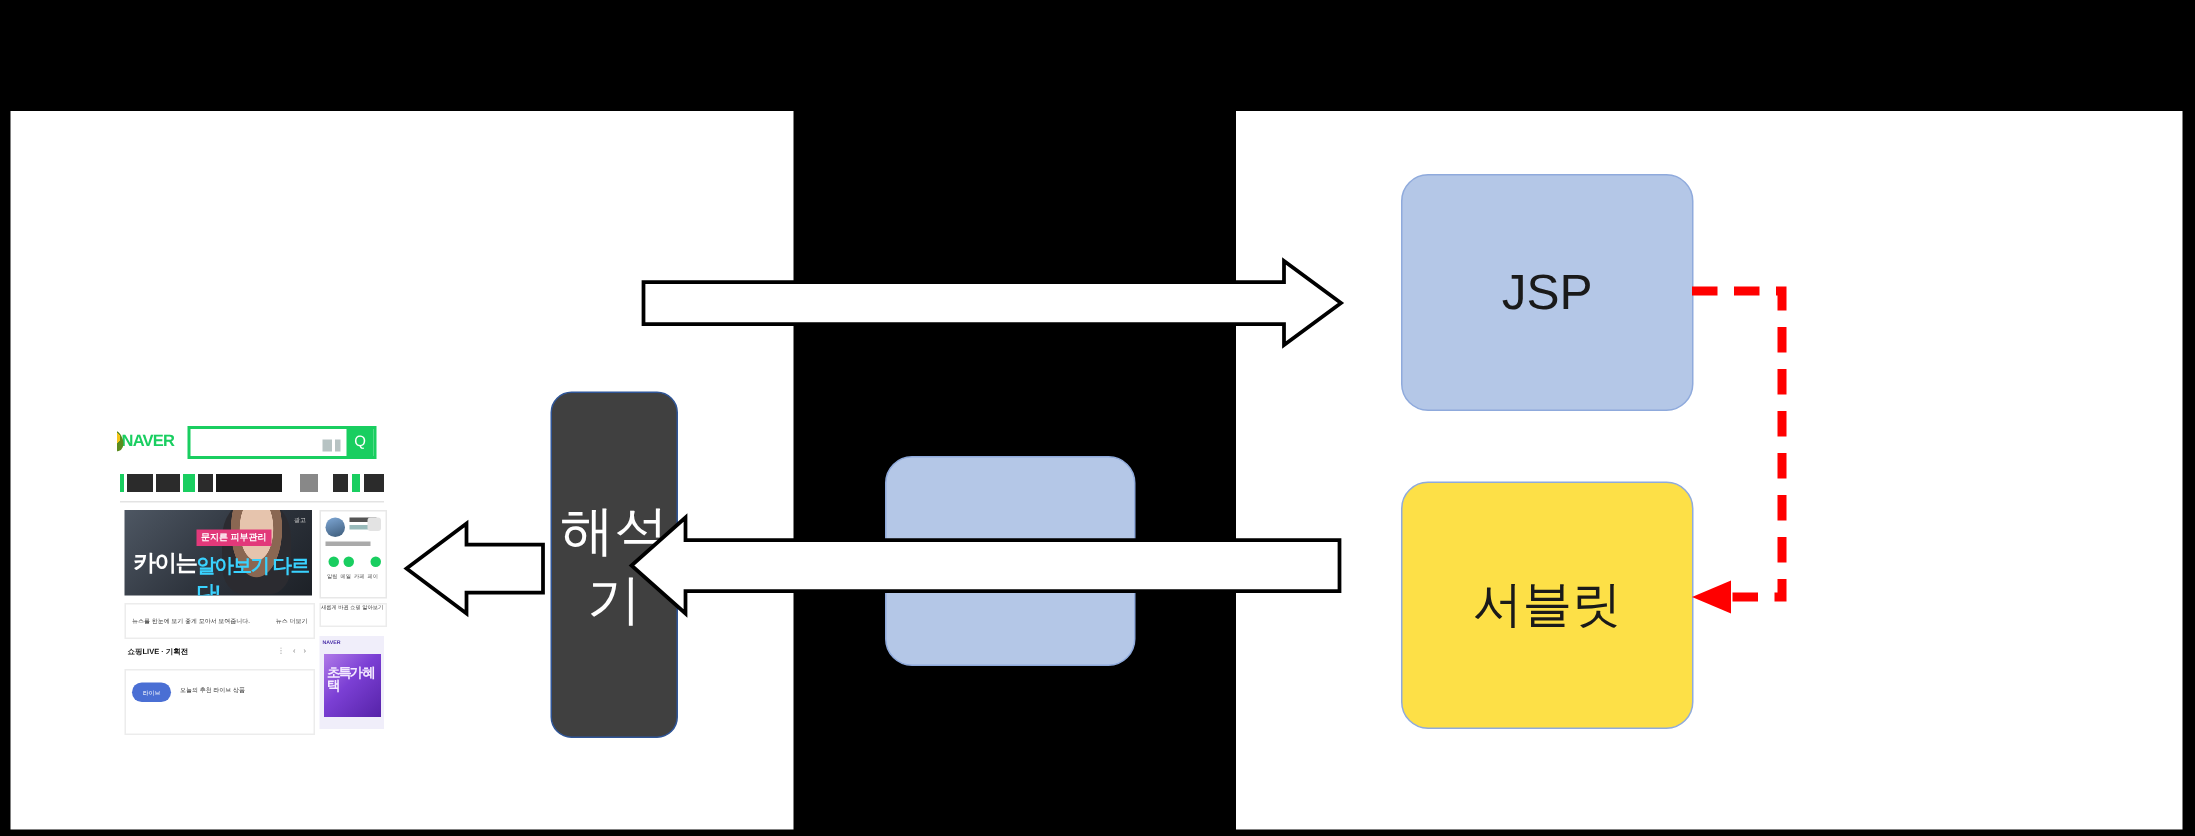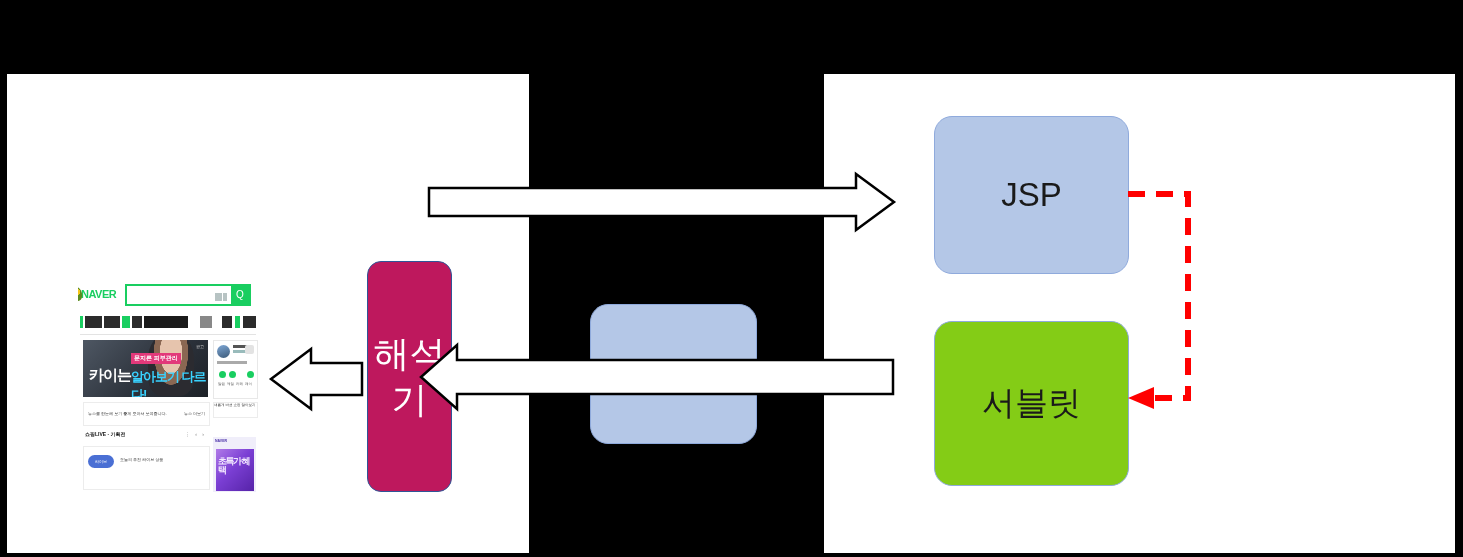--- a/index.html
+++ b/index.html
@@ -41,32 +41,32 @@
   #bs-strip2{position:absolute;left:5px;top:126px;width:125px;height:22px;border:1px solid #ececec;}
   #bs-strip2-t{position:absolute;left:4px;top:8px;font-size:4px;color:#333;}
   #bs-strip2-r{position:absolute;right:4px;top:8px;font-size:4px;color:#333;}
   #bs-strip2b{position:absolute;left:135px;top:126px;width:43px;height:14px;border:1px solid #ececec;font-size:3.5px;color:#333;}
   #bs-strip3{position:absolute;left:5px;top:152px;width:125px;height:14px;}
   #bs-strip3-t{position:absolute;left:2px;top:3px;font-size:5px;color:#111;font-weight:bold;}
   #bs-strip3-dots{position:absolute;right:2px;top:3px;font-size:5px;color:#777;letter-spacing:2px;}
   #bs-card-bl{position:absolute;left:5px;top:170px;width:125px;height:42px;border:1px solid #ececec;}
   #bs-pill{position:absolute;left:4px;top:8px;width:26px;height:13px;border-radius:7px;background:#4a6fd4;color:#fff;font-size:4px;line-height:13px;text-align:center;}
   #bs-card-bl-t{position:absolute;left:36px;top:10px;font-size:4px;color:#333;}
-  #bs-card-br{position:absolute;left:135px;top:148px;width:43px;height:62px;background:#f0eefa;overflow:hidden;margin-top:13px;}
+  #bs-card-br{position:absolute;left:135px;top:148px;width:43px;height:62px;background:#f0eefa;overflow:hidden;}
   #bs-card-br-tag{position:absolute;left:2px;top:2px;font-size:3.5px;color:#4a2fa8;font-weight:bold;}
   #bs-card-br-art{position:absolute;left:3px;top:12px;width:38px;height:42px;background:
      linear-gradient(135deg,#b07ae8 0%,#7b3fd4 45%,#5623a8 100%);}
   #bs-card-br-txt{position:absolute;left:5px;top:20px;font-size:9px;font-weight:bold;color:#f3e9ff;letter-spacing:-1.5px;line-height:9px;}
 
   
   .rbox{position:absolute;box-sizing:border-box;display:flex;align-items:center;justify-content:center;text-align:center;}
-  #box-interpreter{left:367px;top:261px;width:85px;height:231px;background:#be185d;border:1px solid #2f5597;border-radius:14px;color:#ffffff;font-size:36px;line-height:46px;letter-spacing:0;}
+  #box-interpreter{left:367px;top:261px;width:85px;height:231px;background:#404040;border:1px solid #2f5597;border-radius:14px;color:#ffffff;font-size:36px;line-height:46px;letter-spacing:0;}
   #box-html{left:590px;top:304px;width:167px;height:140px;background:#b4c7e7;border:1px solid #8faadc;border-radius:18px;color:#1a1a1a;font-size:33px;}
   #box-jsp{left:934px;top:116px;width:195px;height:158px;background:#b4c7e7;border:1px solid #8faadc;border-radius:18px;color:#1a1a1a;font-size:33px;}
-  #box-servlet{left:934px;top:321px;width:195px;height:165px;background:#84cc16;border:1px solid #8faadc;border-radius:18px;color:#1a1a1a;font-size:33px;}
+  #box-servlet{left:934px;top:321px;width:195px;height:165px;background:#fde047;border:1px solid #8faadc;border-radius:18px;color:#1a1a1a;font-size:33px;}
   #box-jasper{left:1206px;top:275px;width:186px;height:62px;background:#fbcfcf;border:2px solid #000000;border-radius:10px;color:#000000;font-size:30px;font-weight:bold;}
 
   
   #arrows{position:absolute;left:0;top:0;width:1463px;height:557px;pointer-events:none;}
   .blockarrow{fill:#ffffff;stroke:#000000;stroke-width:2.5;}
   .dashline{fill:none;stroke:#ff0000;stroke-width:6;stroke-dasharray:17 11;}
 </style>
 </head>
 <body>
 

